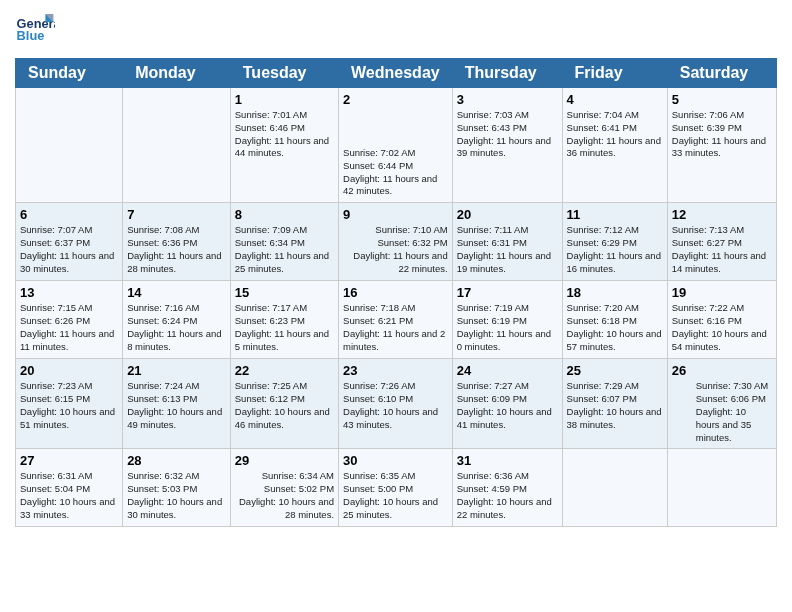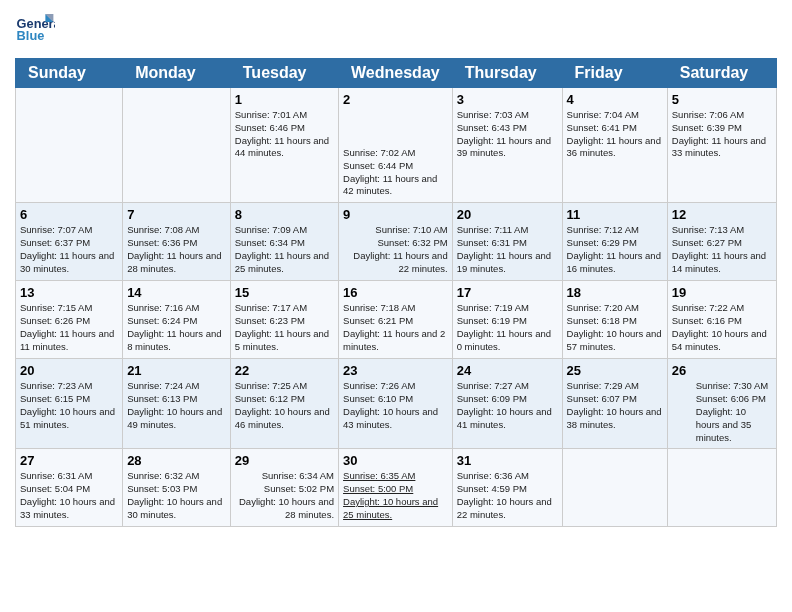--- a/index.html
+++ b/index.html
@@ -297,21 +297,21 @@
 Daylight: 10 hours and 30 minutes.</div>
           </td>
           <td>
             <span class="day-number">29</span>
             <div class="day-details" style="white-space: pre-line; text-align: right;">Sunrise: 6:34 AM
 Sunset: 5:02 PM
 Daylight: 10 hours and 28 minutes.</div>
           </td>
           <td>
             <span class="day-number">30</span>
-            <div class="day-details" style="white-space: pre-line; text-decoration: underline;">Sunrise: 6:35 AM
+            <div class="day-details" style="white-space: pre-line;">Sunrise: 6:35 AM
 Sunset: 5:00 PM
 Daylight: 10 hours and 25 minutes.</div>
           </td>
           <td>
             <span class="day-number">31</span>
             <div class="day-details" style="white-space: pre-line;">Sunrise: 6:36 AM
 Sunset: 4:59 PM
 Daylight: 10 hours and 22 minutes.</div>
           </td>
           <td class="empty-cell"></td>

